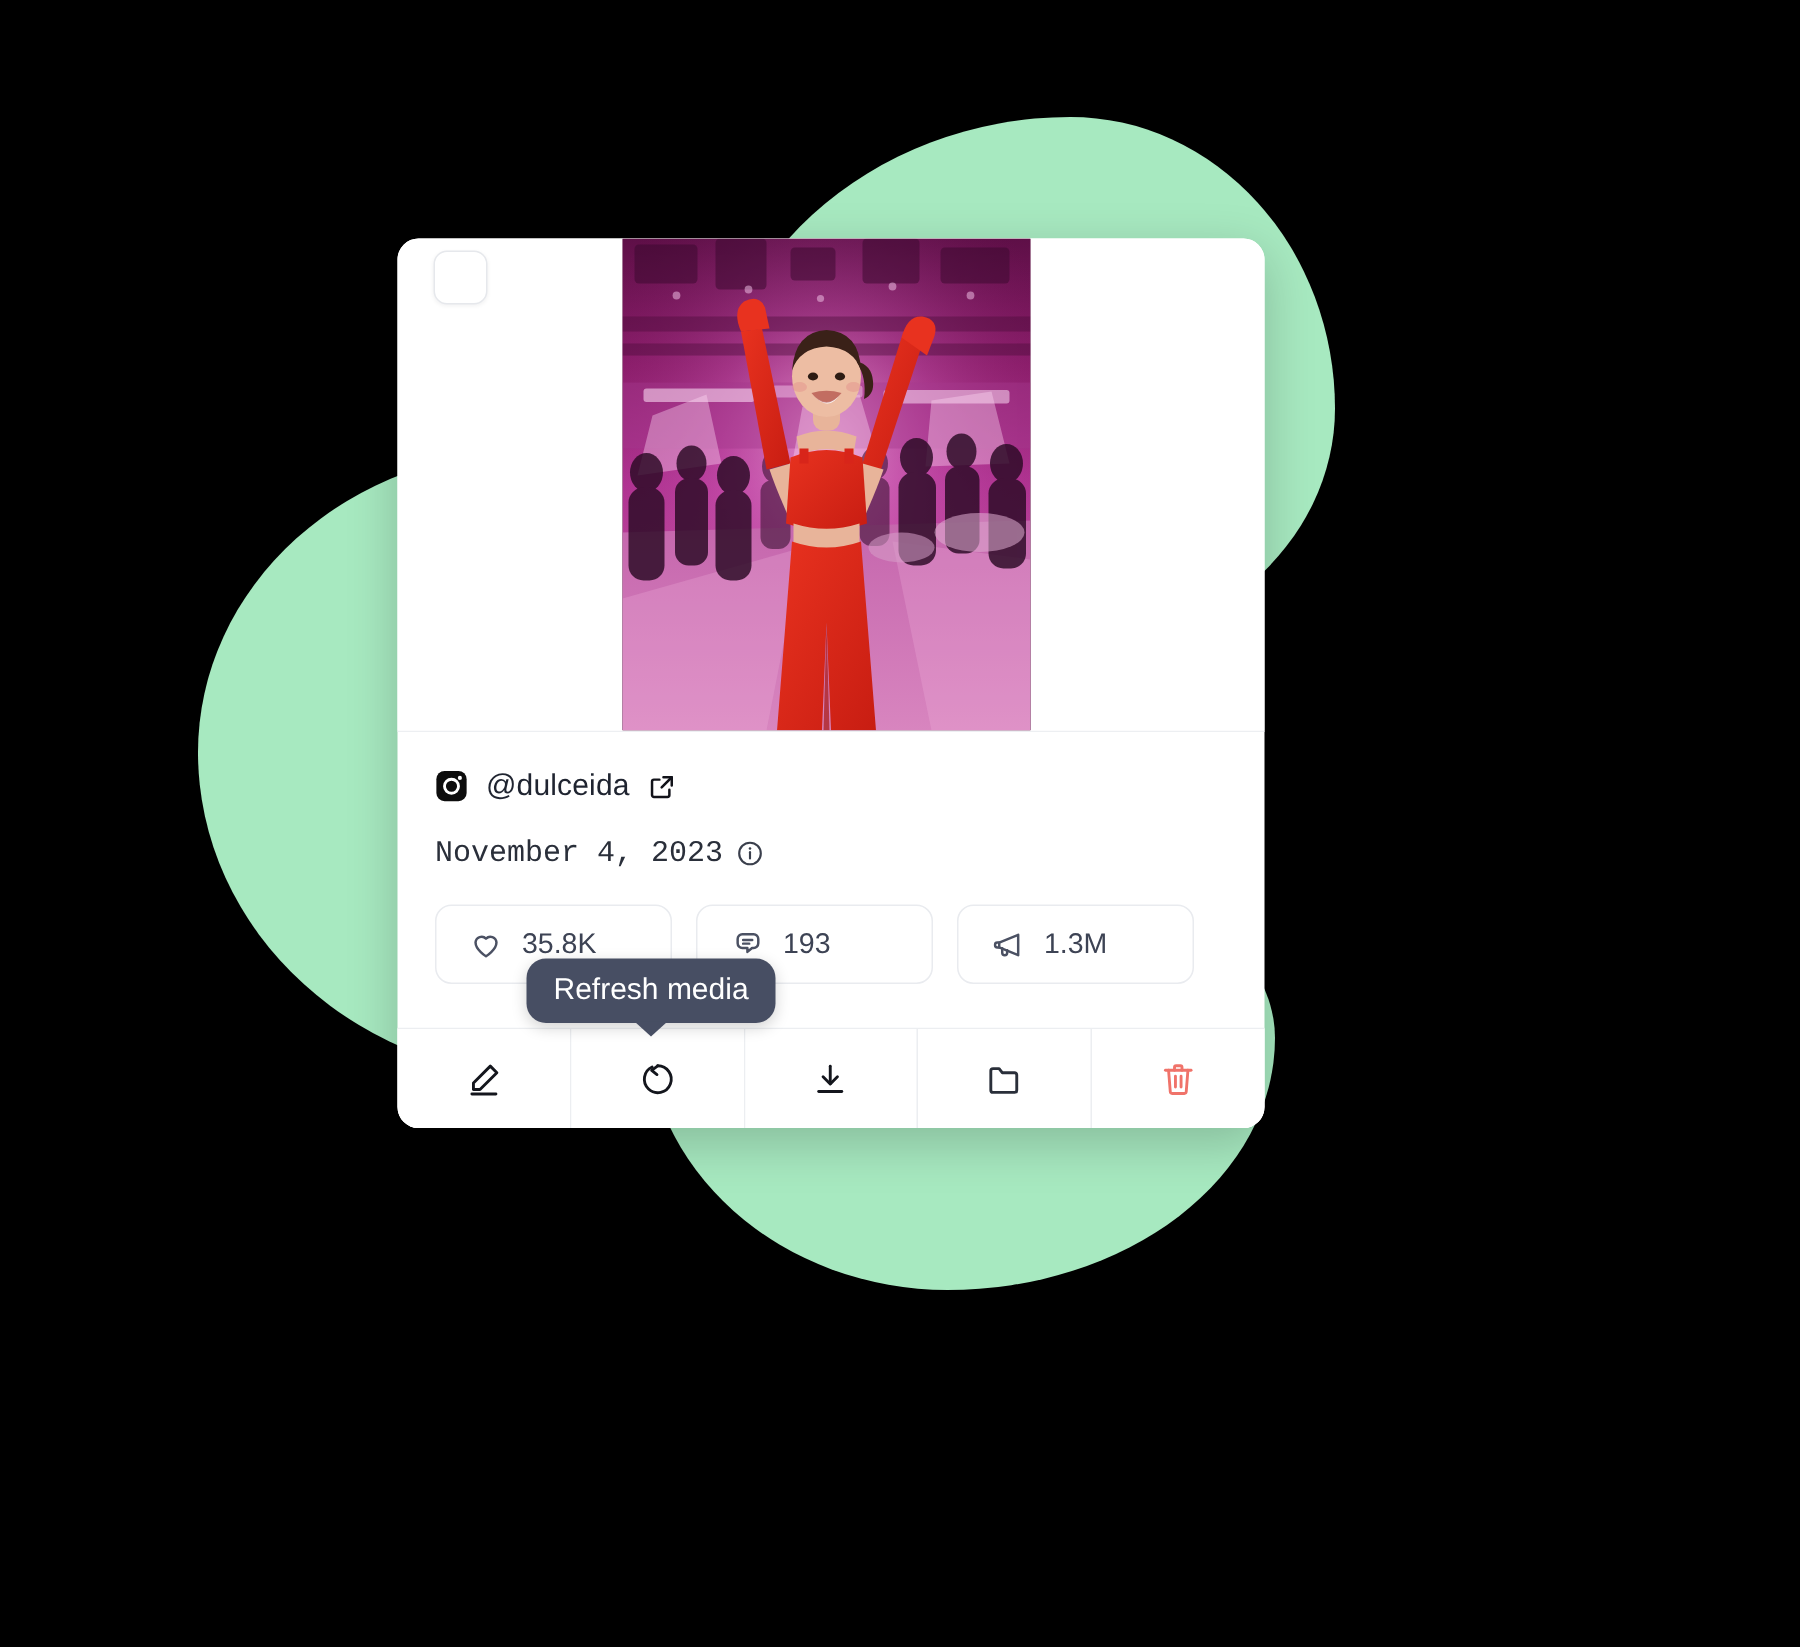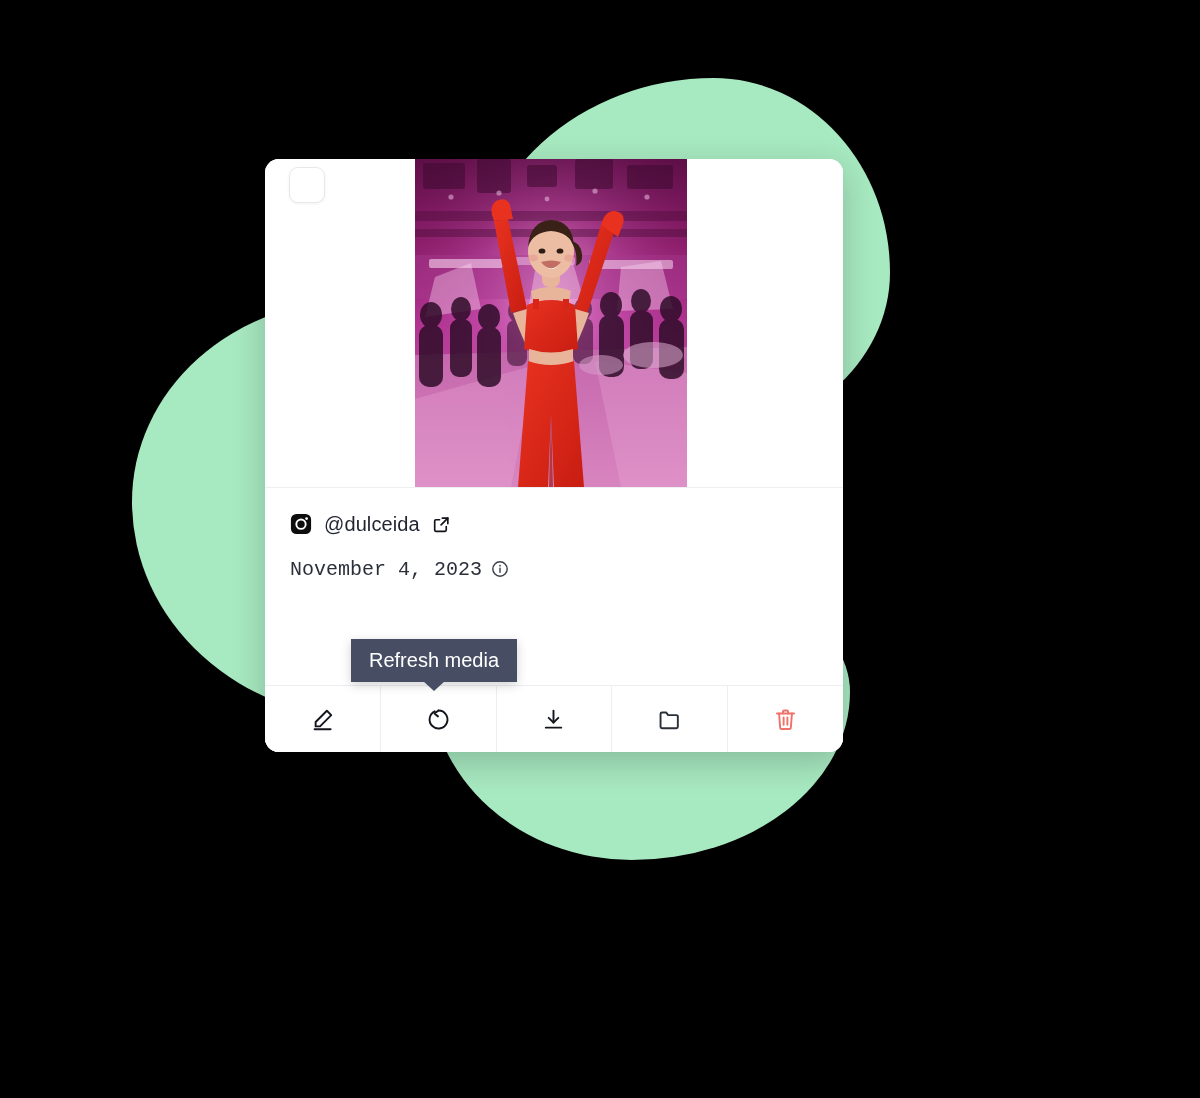--- a/index.html
+++ b/index.html
@@ -192,21 +192,21 @@
 
   
   .tooltip {
     position: absolute;
     left: 351px;
     top: 639px;
     background: #474e63;
     color: #ffffff;
     font-size: 20px;
     padding: 10px 18px;
-    border-radius: 0;
+    border-radius: 13px;
     white-space: nowrap;
     z-index: 30;
     box-shadow: 0 3px 10px rgba(0,0,0,0.18);
   }
   .tooltip::after {
     content: "";
     position: absolute;
     left: 50%;
     bottom: -9px;
     transform: translateX(-50%);
@@ -403,20 +403,47 @@
 
     <div class="date-row">
       <span class="date-text">November 4, 2023</span>
       <svg class="info-icon" viewBox="0 0 24 24" fill="none" stroke="#3a3f4c" stroke-width="1.9" stroke-linecap="round" xmlns="http://www.w3.org/2000/svg">
         <circle cx="12" cy="12" r="9.6"></circle>
         <path d="M12 10.8v5.6"></path>
         <circle cx="12" cy="7.6" r="1.15" fill="#3a3f4c" stroke="none"></circle>
       </svg>
     </div>
 
+    <div class="stats-row">
+
+      <div class="stat-box likes">
+        <svg class="stat-icon" viewBox="0 0 24 24" fill="none" stroke="#4b5163" stroke-width="1.8" stroke-linecap="round" stroke-linejoin="round" xmlns="http://www.w3.org/2000/svg">
+          <path d="M12 20.2s-7.6-4.9-7.6-10.1A4.4 4.4 0 0 1 12 7.4a4.4 4.4 0 0 1 7.6 2.7c0 5.2-7.6 10.1-7.6 10.1Z"></path>
+        </svg>
+        <span class="stat-value">35.8K</span>
+      </div>
+
+      <div class="stat-box comments">
+        <svg class="stat-icon" viewBox="0 0 24 24" fill="none" stroke="#4b5163" stroke-width="1.8" stroke-linecap="round" stroke-linejoin="round" xmlns="http://www.w3.org/2000/svg">
+          <path d="M8.6 4.2h8.2a3.4 3.4 0 0 1 3.4 3.4v3.2a3.4 3.4 0 0 1-3.4 3.4h-1.1l-3.4 2.8v-2.8H8.6a3.4 3.4 0 0 1-3.4-3.4V7.6a3.4 3.4 0 0 1 3.4-3.4Z"></path>
+          <path d="M9.2 8.4h6.6M9.2 11h4.4"></path>
+        </svg>
+        <span class="stat-value">193</span>
+      </div>
+
+      <div class="stat-box reach">
+        <svg class="stat-icon" viewBox="0 0 24 24" fill="none" stroke="#4b5163" stroke-width="1.8" stroke-linecap="round" stroke-linejoin="round" xmlns="http://www.w3.org/2000/svg">
+          <path d="M19.4 4.6 5.6 10.2v3.6l13.8 5.6V4.6Z"></path>
+          <path d="M5.6 10.2H4.2a1.6 1.6 0 0 0-1.6 1.6v0.4a1.6 1.6 0 0 0 1.6 1.6h1.4"></path>
+          <path d="M7.8 14.4v3.2a1.8 1.8 0 0 0 3.6 0v-1.8"></path>
+        </svg>
+        <span class="stat-value">1.3M</span>
+      </div>
+
+    </div>
   </div>
 
   <div class="action-bar">
 
     <div class="action-btn">
       <svg width="25" height="25" viewBox="0 0 24 24" fill="none" stroke="#14161d" stroke-width="1.85" stroke-linecap="round" stroke-linejoin="round" xmlns="http://www.w3.org/2000/svg">
         <path d="M16.2 3.6 20.4 7.8 9.6 18.6H5.4v-4.2L16.2 3.6Z"></path>
         <path d="M4.4 21.4h15.4"></path>
       </svg>
     </div>

